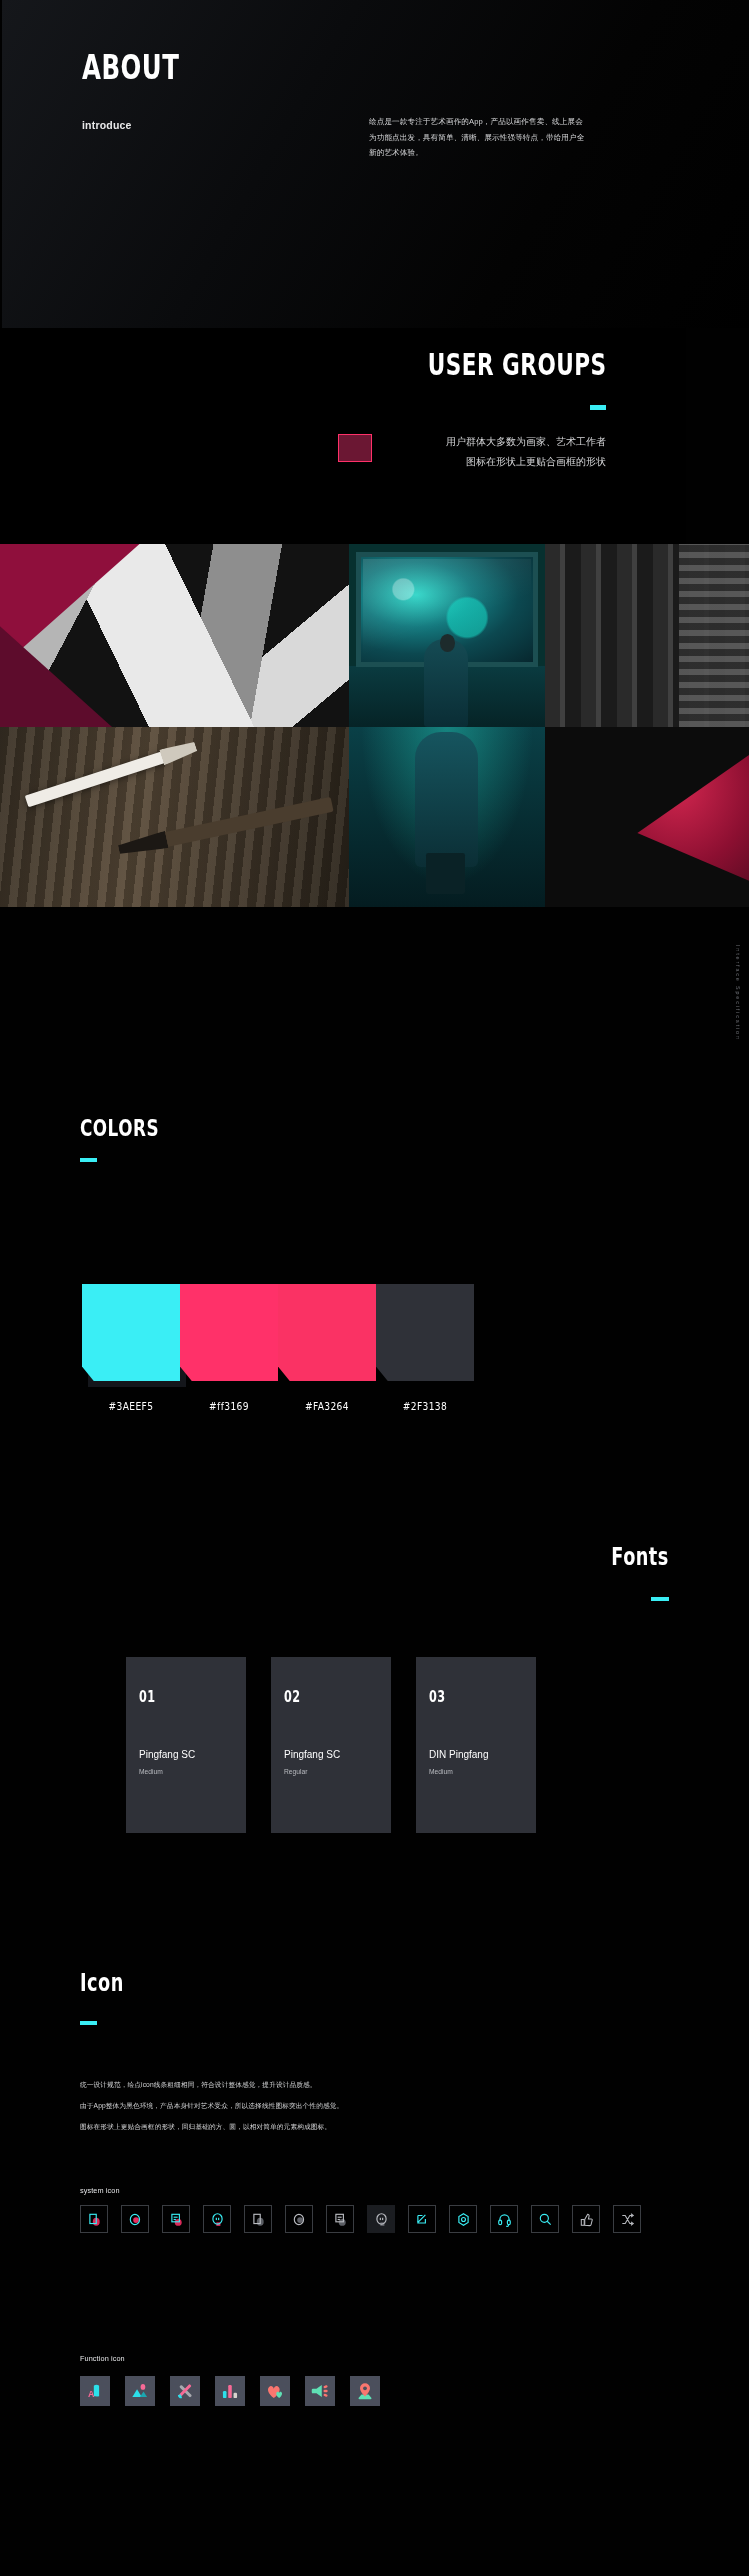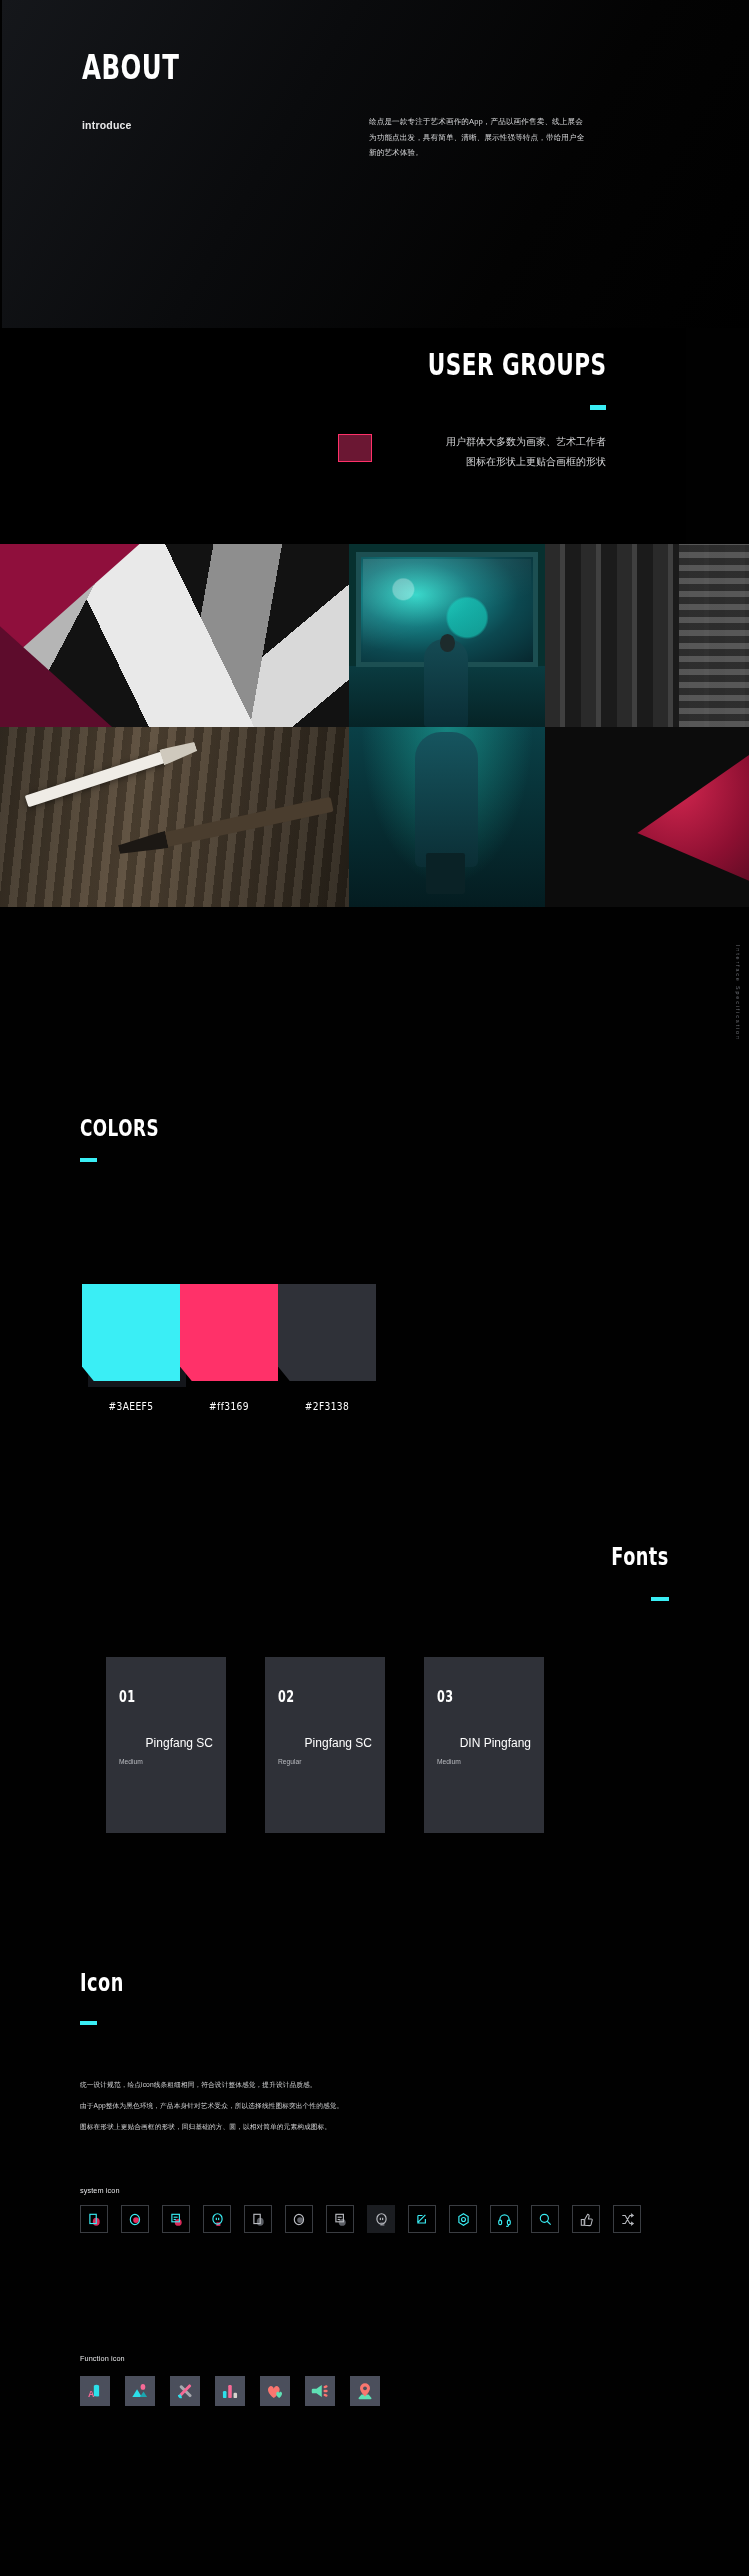--- a/index.html
+++ b/index.html
@@ -173,30 +173,30 @@
   .sw-label{
     margin-top:19px; text-align:center; font-size:11px; color:#fff;
     font-family:"Liberation Sans Narrow","DejaVu Sans Condensed","Liberation Sans",sans-serif;
     letter-spacing:0.4px; transform:scaleX(.92); transform-origin:center;
   }
 
   
   .fonts-sec{ position:absolute; left:0; top:1510px; width:749px; height:369px; }
   #fonts-title{ position:absolute; right:80px; top:35px; font-size:24.6px; }
   #fonts-rule{ position:absolute; right:80px; top:87px; width:17.6px; height:4.1px; background:#3AEEF5; }
-  .fcards{ position:absolute; left:78px; top:147px; display:flex; gap:39px;padding-left:28px; }
+  .fcards{ position:absolute; left:98px; top:147px; display:flex; gap:25px;padding-left:28px; }
   .fcard{
     width:120px; height:176px; background:#2F3138; padding:30px 13px 0 13px;
   }
   .fcard .num{
     font-family:"Liberation Sans Narrow","DejaVu Sans Condensed","Liberation Sans",sans-serif;
     font-size:16px; font-weight:700; letter-spacing:0.6px; color:#fff; transform:scaleX(.78);
     transform-origin:left center; display:block;
   }
-  .fcard .nm{ margin-top:30px; font-size:12px; color:#fff; font-weight:400;text-align:right; }
+  .fcard .nm{ margin-top:43px; font-size:10px; color:#fff; font-weight:400; }
   .fcard .wt{ margin-top:8.2px; font-size:6.7px; color:#b9bbc0; font-weight:300; }
 
   
   .icon-sec{ position:absolute; left:0; top:1943px; width:747px; height:633px; }
   #icon-title{ position:absolute; left:80px; top:28px; font-size:24.6px; }
   #icon-rule{ position:absolute; left:80px; top:78px; width:17px; height:4.1px; background:#3AEEF5; }
   .icon-paras{ position:absolute; left:80px; top:137px; width:445px; }
   .icon-paras p{ font-size:6.7px; line-height:1.5; color:#d6d7d9; font-weight:300; margin-bottom:11px; letter-spacing:0.1px; }
   .sub-label{ position:absolute; font-size:7.3px; color:#e4e5e7; font-weight:300; letter-spacing:0.1px; }
   #sys-label{ left:80px; top:243px; }
@@ -282,20 +282,26 @@
         <div class="sw-label">#3AEEF5</div>
       </div>
       <div class="sw-item">
         <div class="sw-shadow">
             <div class="sw-chip" id="chip1" style="background: rgb(255, 49, 105);"></div>
           </div>
         <div class="sw-label">#ff3169</div>
       </div>
       <div class="sw-item">
         <div class="sw-shadow">
+            <div class="sw-chip" id="chip2" style="background: rgb(250, 50, 100);"></div>
+          </div>
+        <div class="sw-label">#FA3264</div>
+      </div>
+      <div class="sw-item">
+        <div class="sw-shadow">
             <div class="sw-chip" id="chip3" style="background: rgb(47, 49, 56);"></div>
           </div>
         <div class="sw-label">#2F3138</div>
       </div>
     </div>
   </section>
 
   <section class="fonts-sec">
     <h2 class="hdr-big right" id="fonts-title">Fonts</h2>
     <div id="fonts-rule"></div>

